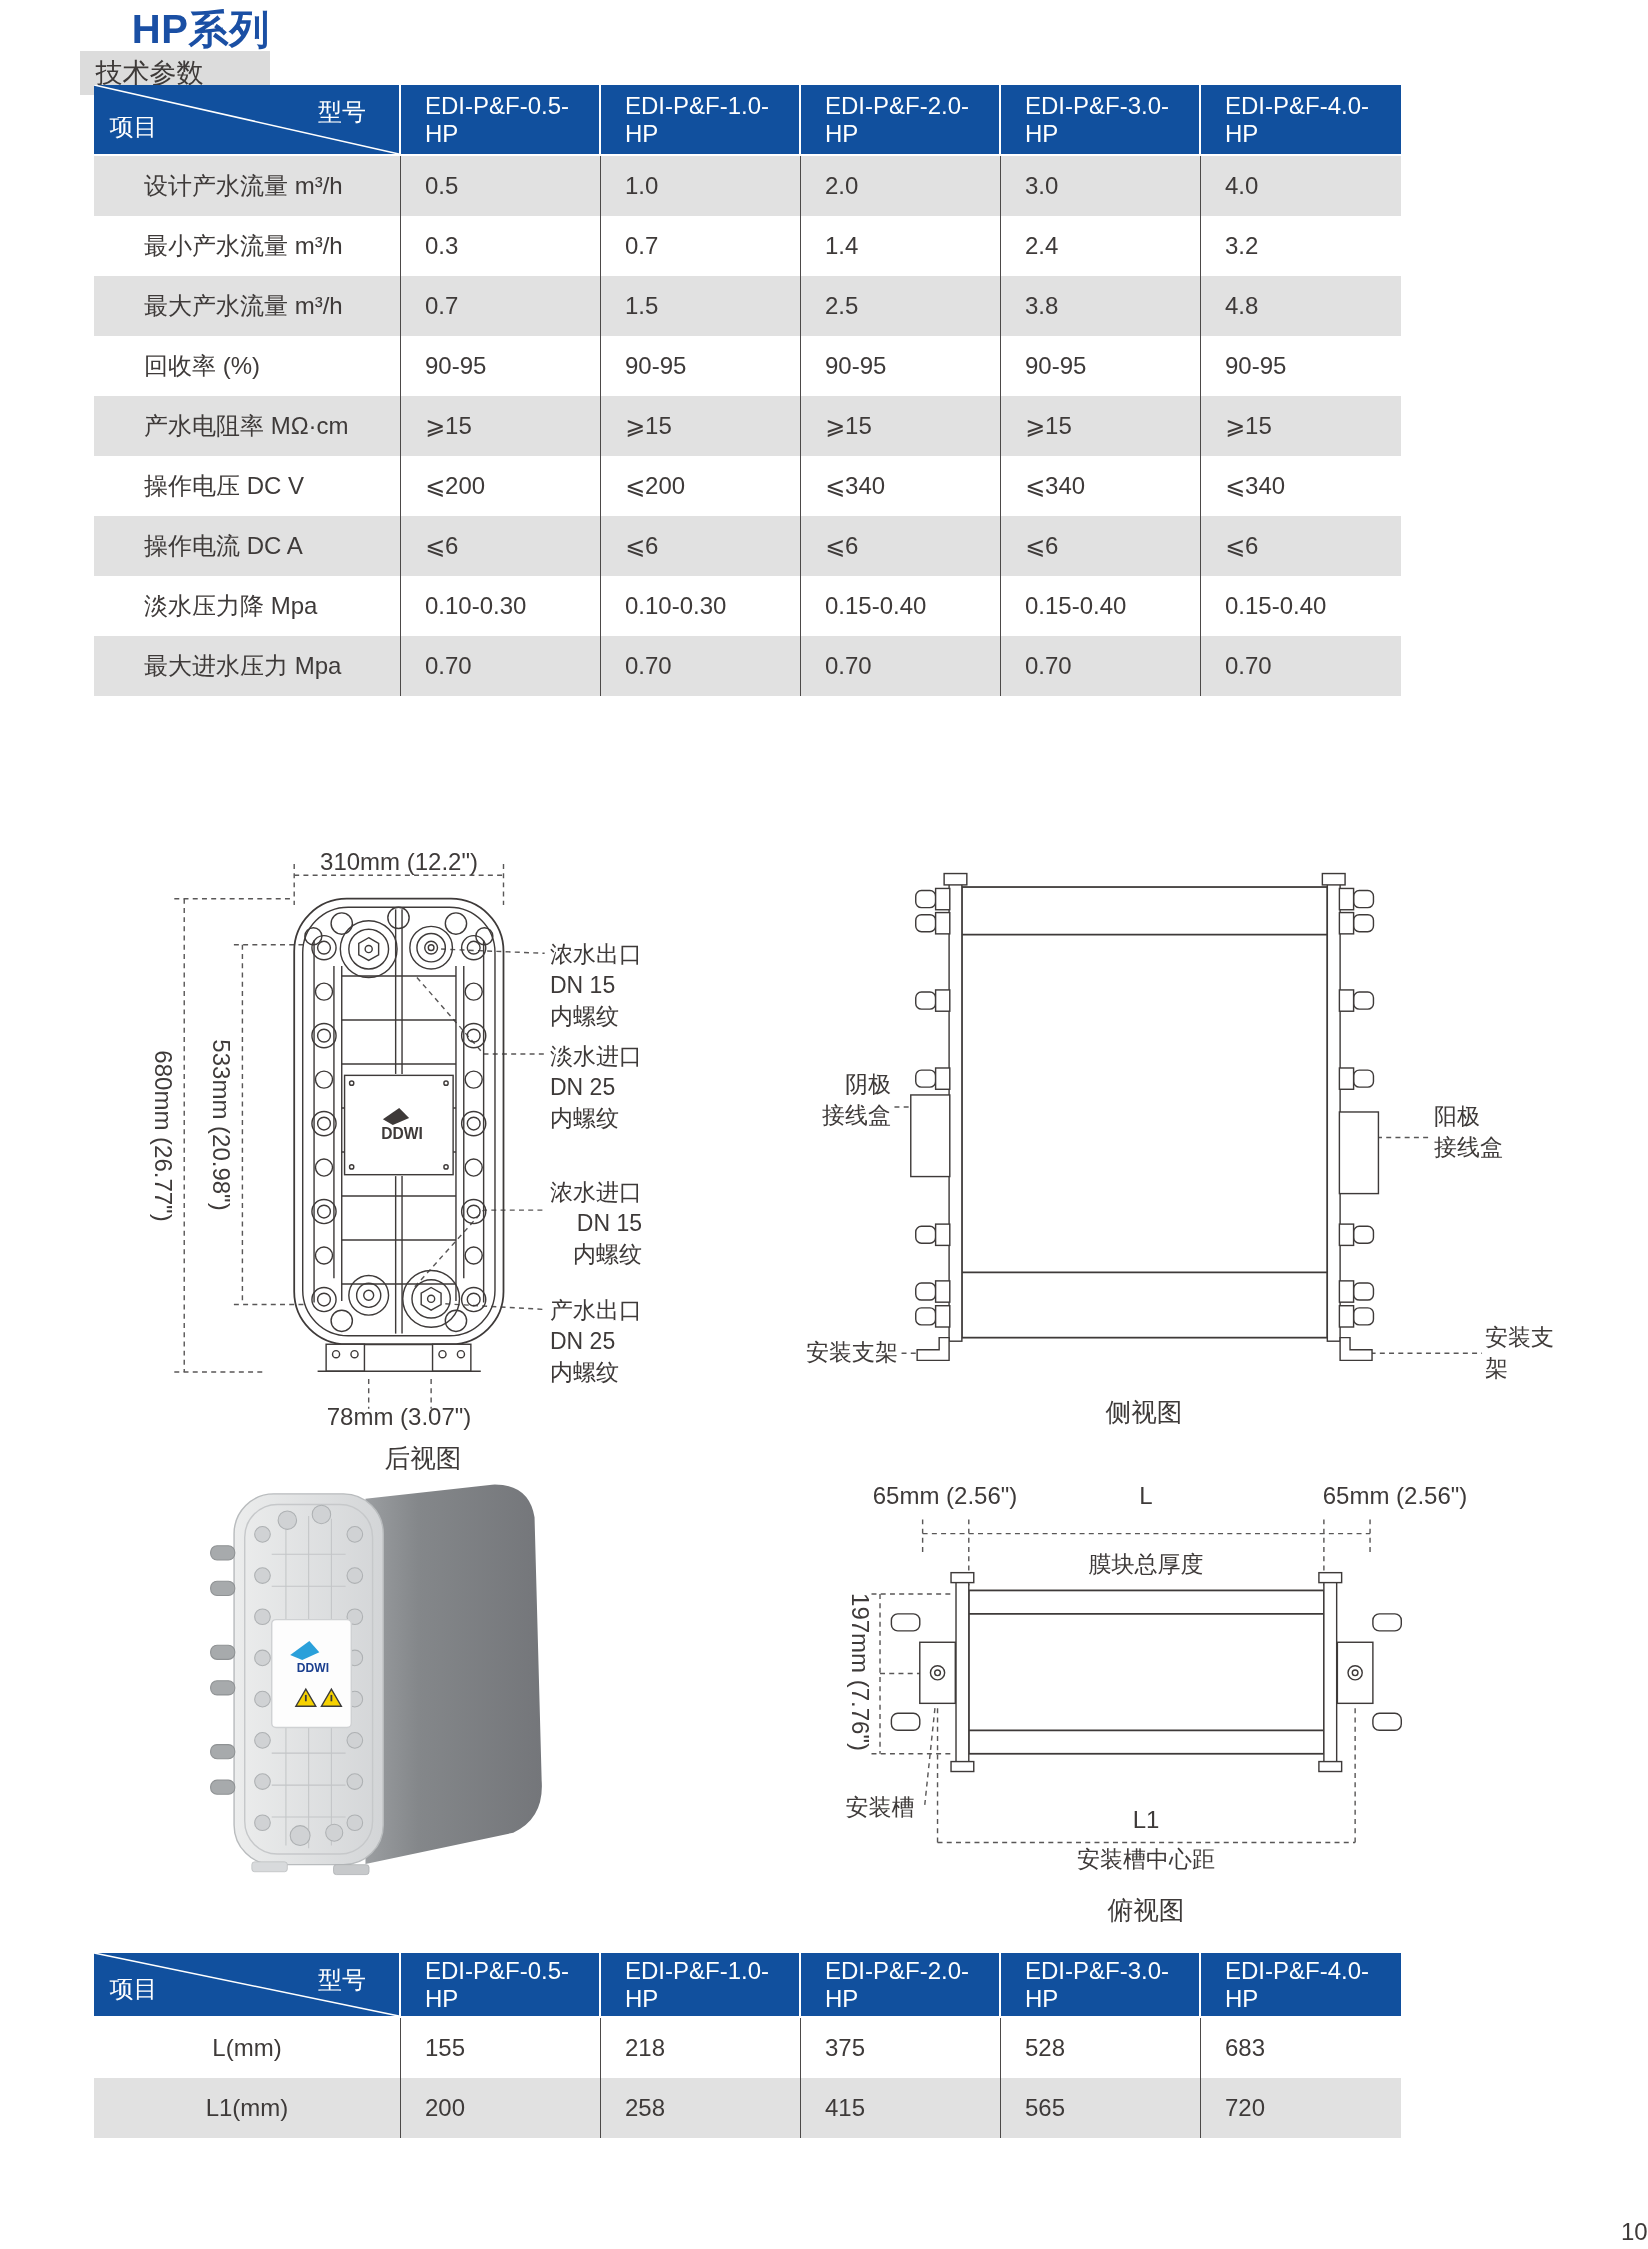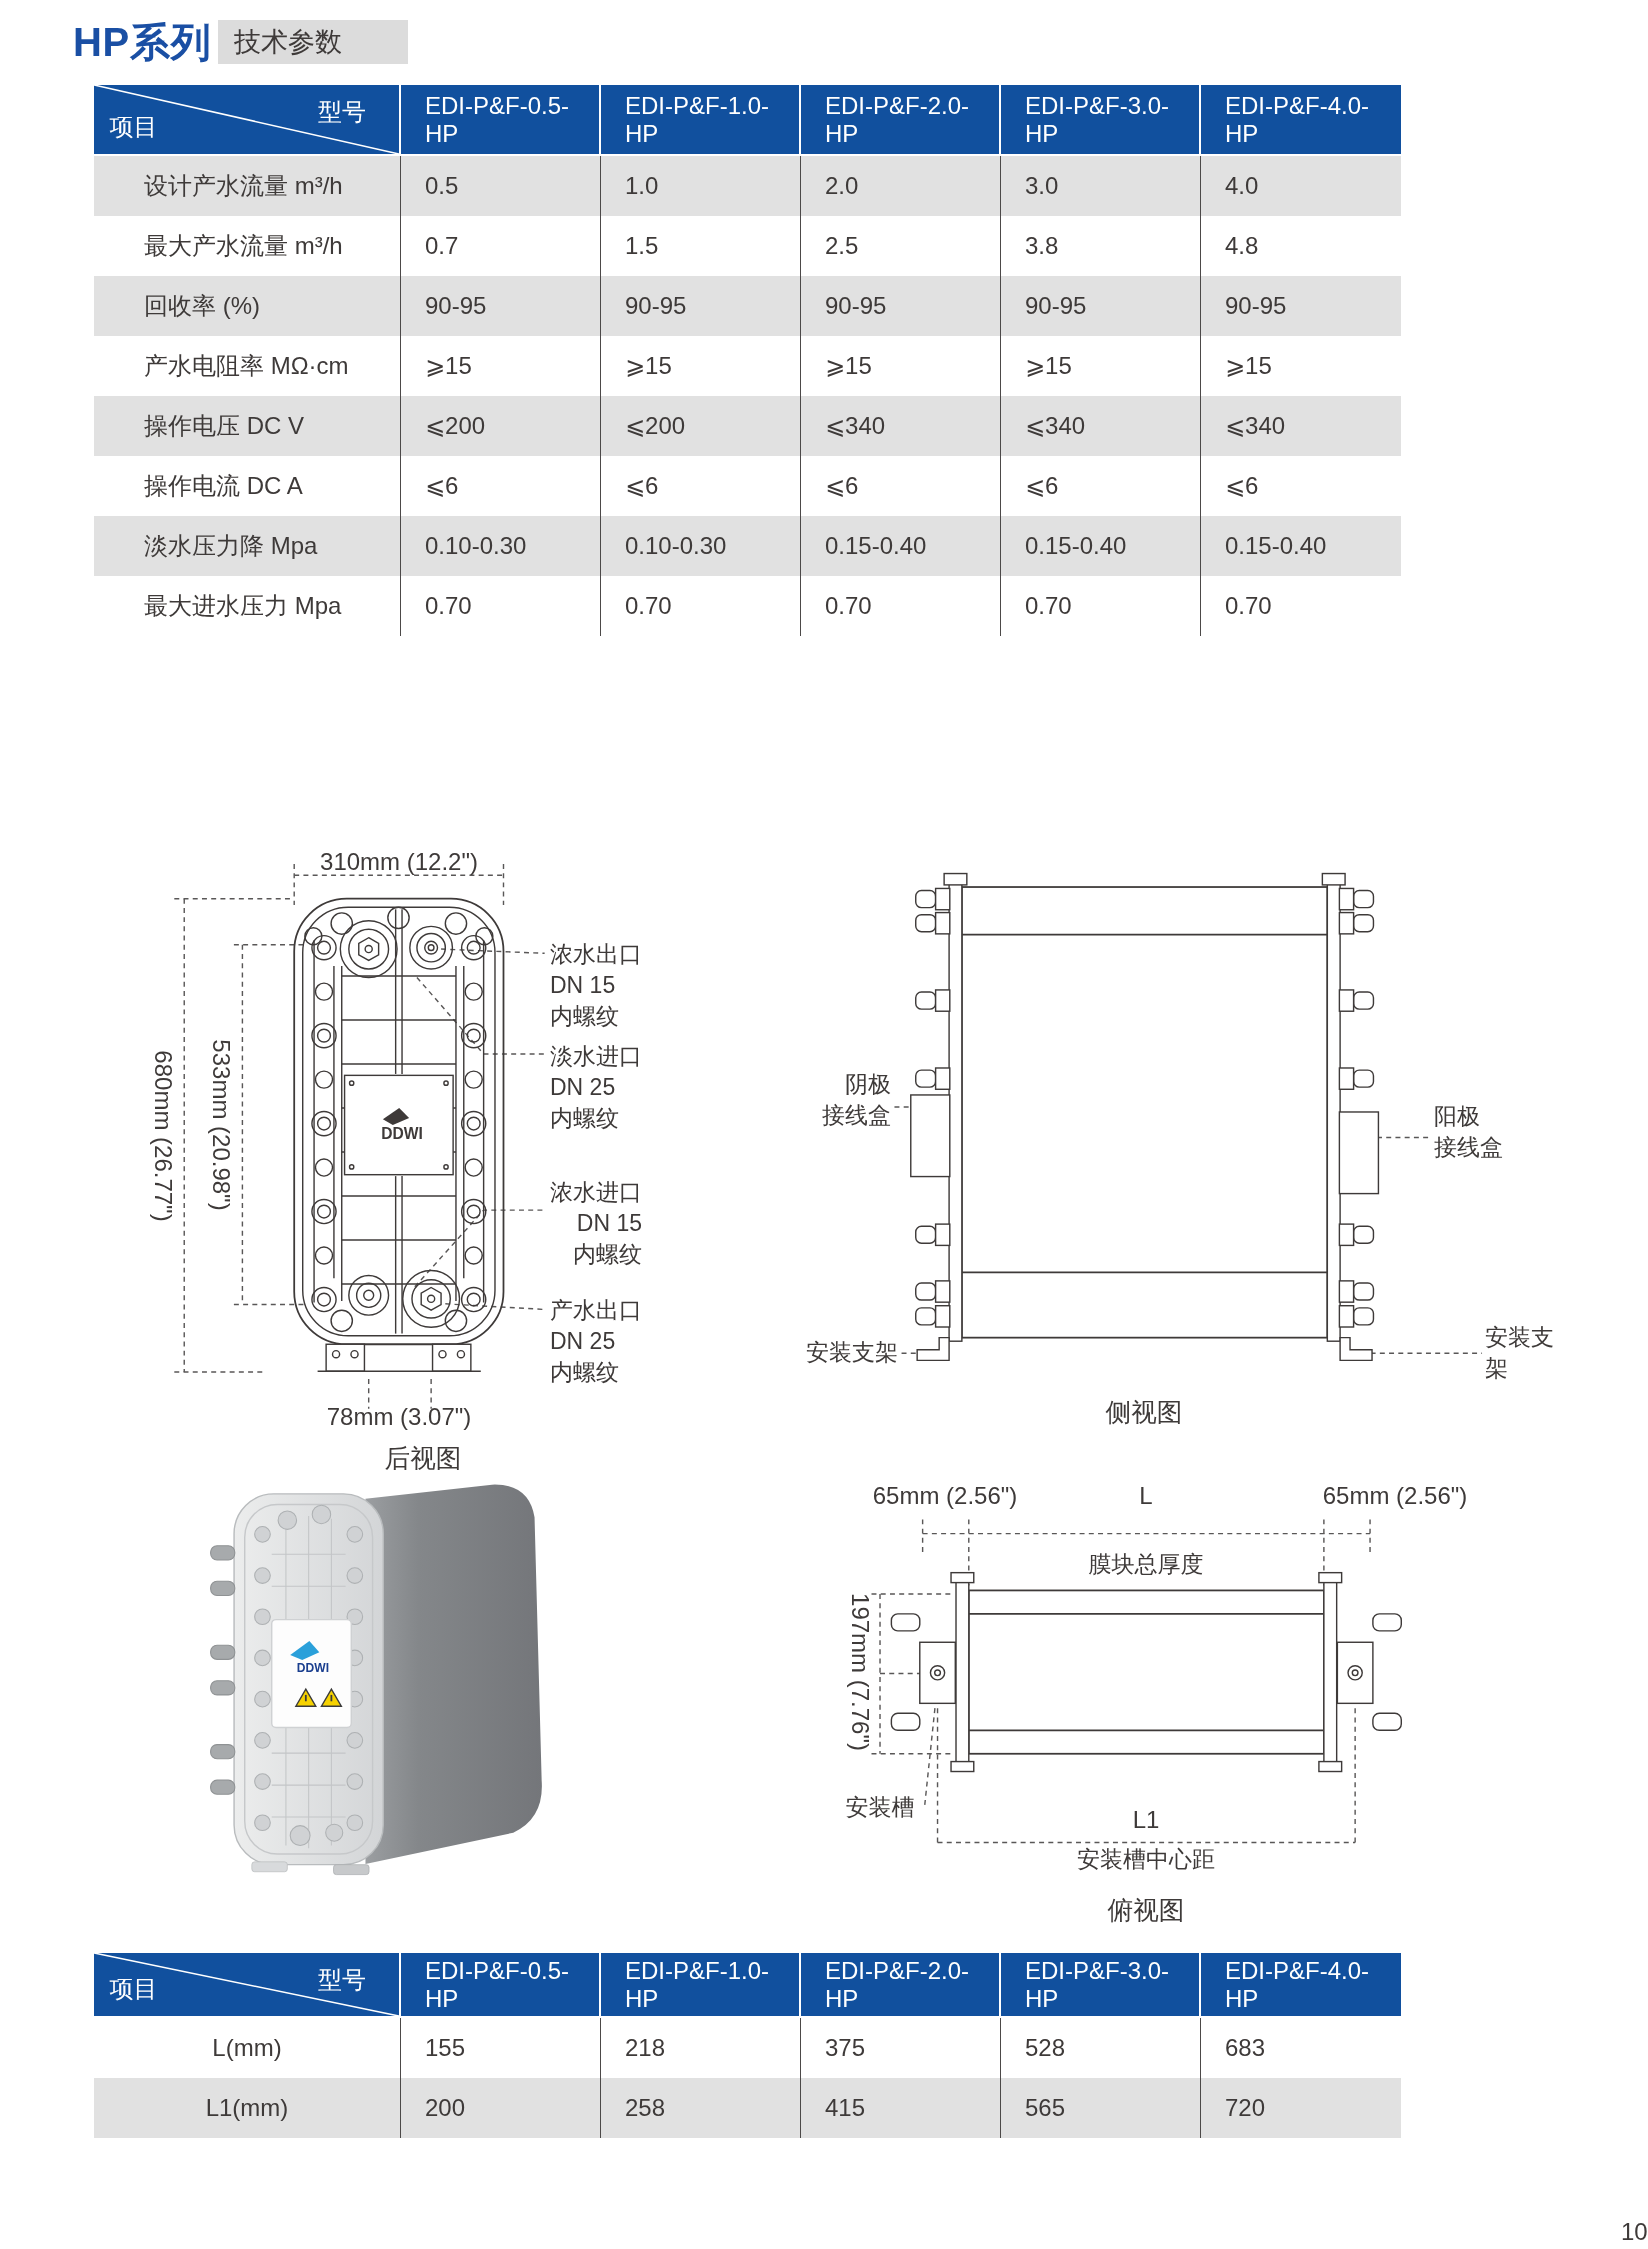--- a/index.html
+++ b/index.html
@@ -10,21 +10,21 @@
     --text:#3e3a39;
     --line:#595757;
   }
   *{margin:0;padding:0;box-sizing:border-box;}
   html,body{background:#fff;}
   .page{
     position:relative;width:1649px;height:2250px;background:#fff;overflow:hidden;
     font-family:"Liberation Sans","DejaVu Sans",sans-serif;color:var(--text);
   }
   
-  .page-head{position:absolute;left:73px;top:20px;display:flex;align-items:flex-end;}
+  .page-head{position:absolute;left:73px;top:7px;display:flex;align-items:flex-end;flex-direction:column;}
   .series-title{font-size:40px;font-weight:bold;color:var(--title-blue);letter-spacing:0.7px;line-height:44px;}
   .section-badge{
     margin-left:7px;background:var(--badge-bg);color:var(--text);
     font-size:27px;line-height:44px;height:44px;width:190px;padding-left:15.6px;
   }
   
   table.spec{position:absolute;border-collapse:separate;border-spacing:0;table-layout:fixed;}
   .spec thead th{
     background:var(--header-blue);color:#fff;font-size:24px;font-weight:normal;
     height:71px;text-align:left;padding-left:24px;vertical-align:middle;
@@ -92,20 +92,28 @@
         </tr>
       </thead>
       <tbody>
         <tr>
           <td class="label">设计产水流量 m³/h</td>
           <td class="value">0.5</td>
           <td class="value">1.0</td>
           <td class="value">2.0</td>
           <td class="value">3.0</td>
           <td class="value">4.0</td>
+        </tr>
+        <tr>
+          <td class="label">最小产水流量 m³/h</td>
+          <td class="value">0.3</td>
+          <td class="value">0.7</td>
+          <td class="value">1.4</td>
+          <td class="value">2.4</td>
+          <td class="value">3.2</td>
         </tr>
         <tr>
           <td class="label">最大产水流量 m³/h</td>
           <td class="value">0.7</td>
           <td class="value">1.5</td>
           <td class="value">2.5</td>
           <td class="value">3.8</td>
           <td class="value">4.8</td>
         </tr>
         <tr>

